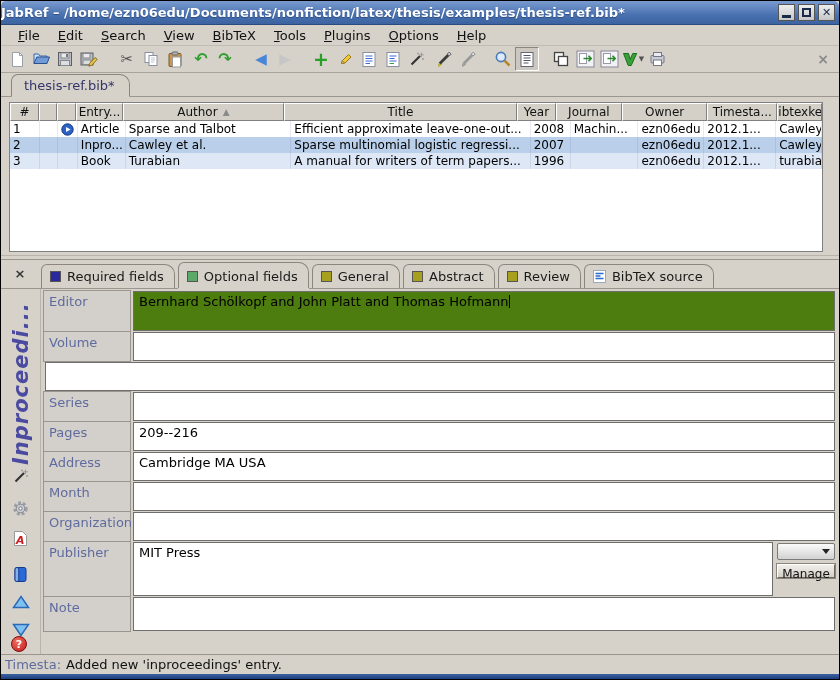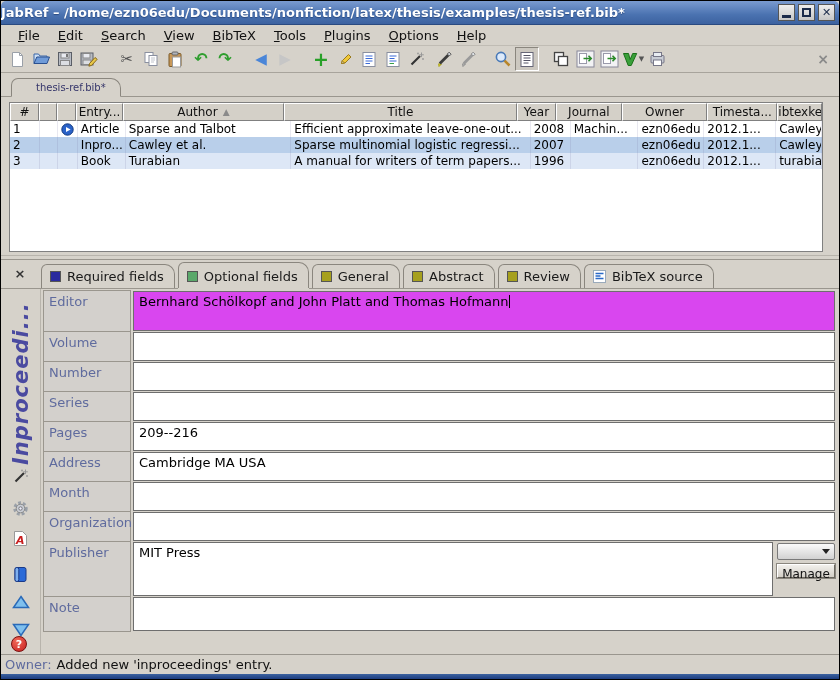--- a/index.html
+++ b/index.html
@@ -28,21 +28,21 @@
   .glyph-green { color:#2f9e2f; font-size:16px; font-weight:bold; line-height:1; }
   .glyph-plus { color:#28a028; font-size:19px; font-weight:900; line-height:1; }
   .glyph-back { color:#4a86d8; font-size:15px; line-height:1; }
   .glyph-fwd { color:#c6c6c6; font-size:15px; line-height:1; }
   .glyph-cut { color:#555; font-size:15px; line-height:1; }
   .tb-close { position:absolute; right:8px; top:5px; color:#8a8a8a; font-size:14px; font-weight:bold; width:16px; height:16px; text-align:center; line-height:16px; }
   .vim-drop { color:#555; font-size:7px; margin-left:1px; }
 
   
   .doctabbar { height:24px; flex:0 0 24px; background:#d6d2ca; position:relative; border-bottom:1px solid #9a968e; padding-left:10px; display:flex; align-items:flex-end; }
-  .doctab { position:relative; top:1px; border:1px solid #8a867e; border-bottom:1px solid #d6d2ca; border-radius:7px 10px 0 0; background:#d6d2ca; padding:3px 14px 3px 24px; font-size:10px; color:#35356a; }
+  .doctab { position:relative; top:1px; border:1px solid #8a867e; border-bottom:1px solid #d6d2ca; border-radius:7px 10px 0 0; background:#d6d2ca; padding:3px 14px 3px 12px; font-size:13px; color:#35356a; }
 
   
   .tableregion { height:158px; flex:0 0 158px; background:#d6d2ca; position:relative; }
   .maintable { position:absolute; left:8px; top:5px; width:814px; height:150px; background:#fff; border:1px solid #808080; }
   .thead { display:flex; height:18px; }
   .th { background:#d4d0c8; border-top:1px solid #fff; border-left:1px solid #fff; border-right:1px solid #808080; border-bottom:1px solid #808080; font-size:12px; color:#111; display:flex; align-items:center; justify-content:center; white-space:nowrap; overflow:hidden; }
   .sortarrow { font-size:9px; color:#8a8a8a; margin-left:5px; }
   .trow { display:flex; height:16px; }
   .td { font-size:12px; color:#000; padding-left:3px; white-space:nowrap; overflow:hidden; display:flex; align-items:center; border-right:1px solid rgba(130,130,170,0.18); }
 
@@ -60,21 +60,21 @@
   .strip { width:40px; flex:0 0 40px; display:flex; flex-direction:column; align-items:center; position:relative; border-right:1px solid #b8b4ac; }
   .vlabel { writing-mode:vertical-rl; transform:rotate(180deg); font-style:italic; font-weight:bold; font-size:21px; color:#4a4aa0; letter-spacing:1px; margin-top:6px; height:170px; white-space:nowrap; }
   .strip-icons { display:flex; flex-direction:column; align-items:center; }
   .strip-btn { width:22px; height:22px; display:flex; align-items:center; justify-content:center; }
   .help-btn { position:absolute; bottom:2px; left:10px; width:16px; height:16px; border-radius:50%; background:radial-gradient(circle at 35% 30%,#f06a5a,#c81e1e); color:#fff; font-weight:bold; font-size:11px; text-align:center; line-height:16px; border:1px solid #7a1010; }
 
   .form { flex:1; padding:2px 4px 0 2px; }
   .frow { display:flex; margin-top:-1px; }
   .flabel { width:88px; flex:0 0 88px; background:#d3d0cc; border:1px solid #9a968e; color:#5f6b9e; font-size:13px; padding:3px 5px; }
   .finput { flex:1; background:#fff; border:1px solid #6e6e6e; margin:1px 0 1px 2px; font-size:13px; padding:2px 5px; color:#000; white-space:pre-wrap; overflow:hidden; }
-  .finput.focused { background:#d946ef; }
+  .finput.focused { background:#4d7c0f; }
   .caret { display:inline-block; width:1px; height:13px; background:#000; vertical-align:-2px; }
   .pubside { width:62px; flex:0 0 62px; display:flex; flex-direction:column; align-items:stretch; padding:2px 0 0 4px; }
   .combo { height:17px; background:linear-gradient(#fafafa,#d2d2d2); border:1px solid #7a7a7a; border-radius:2px; position:relative; }
   .combo .arrow { position:absolute; right:4px; top:5px; width:0; height:0; border-left:4px solid transparent; border-right:4px solid transparent; border-top:5px solid #222; }
   .managebtn { height:14px; margin-top:4px; background:linear-gradient(#f2f0ec,#d2cec6); border:1px solid; border-color:#fff #6a665e #6a665e #fff; outline:1px solid #8a867e; font-size:12px; color:#111; text-align:center; line-height:18px; }
 
   
   .statusbar { height:20px; flex:0 0 20px; background:#d6d2ca; border-top:1px solid #9a968e; display:flex; align-items:center; padding-left:4px; font-size:13px; }
   .statusbar .slabel { color:#5f6b9e; margin-right:5px; }
   .statusbar .smsg { color:#111; }
@@ -490,21 +490,20 @@
       <div class="form">
           <div class="frow" style="height: 42px; justify-content: flex-end;">
             <div class="flabel">Editor</div>
             <div class="finput focused">Bernhard Schölkopf and John Platt and Thomas Hofmann<span class="caret"></span></div>
           </div>
           <div class="frow" style="height: 31px;">
             <div class="flabel">Volume</div>
             <div class="finput"></div>
           </div>
           <div class="frow" style="height: 31px;">
-            <div class="flabel">Number</div>
             <div class="finput"></div>
           </div>
           <div class="frow" style="height: 31px;">
             <div class="flabel">Series</div>
             <div class="finput"></div>
           </div>
           <div class="frow" style="height: 31px;">
             <div class="flabel">Pages</div>
             <div class="finput">209--216</div>
           </div>
@@ -532,18 +531,18 @@
           </div>
           <div class="frow" style="height: 36px;">
             <div class="flabel">Note</div>
             <div class="finput"></div>
           </div>
         </div>
     </div>
   </div>
 
   <div class="statusbar">
-    <span class="slabel">Owner:</span>
+    <span class="slabel">Timesta:</span>
     <span class="smsg">Added new 'inproceedings' entry.</span>
   </div>
 
   <div class="bottomframe"></div>
 </div>
 
 </body></html>

